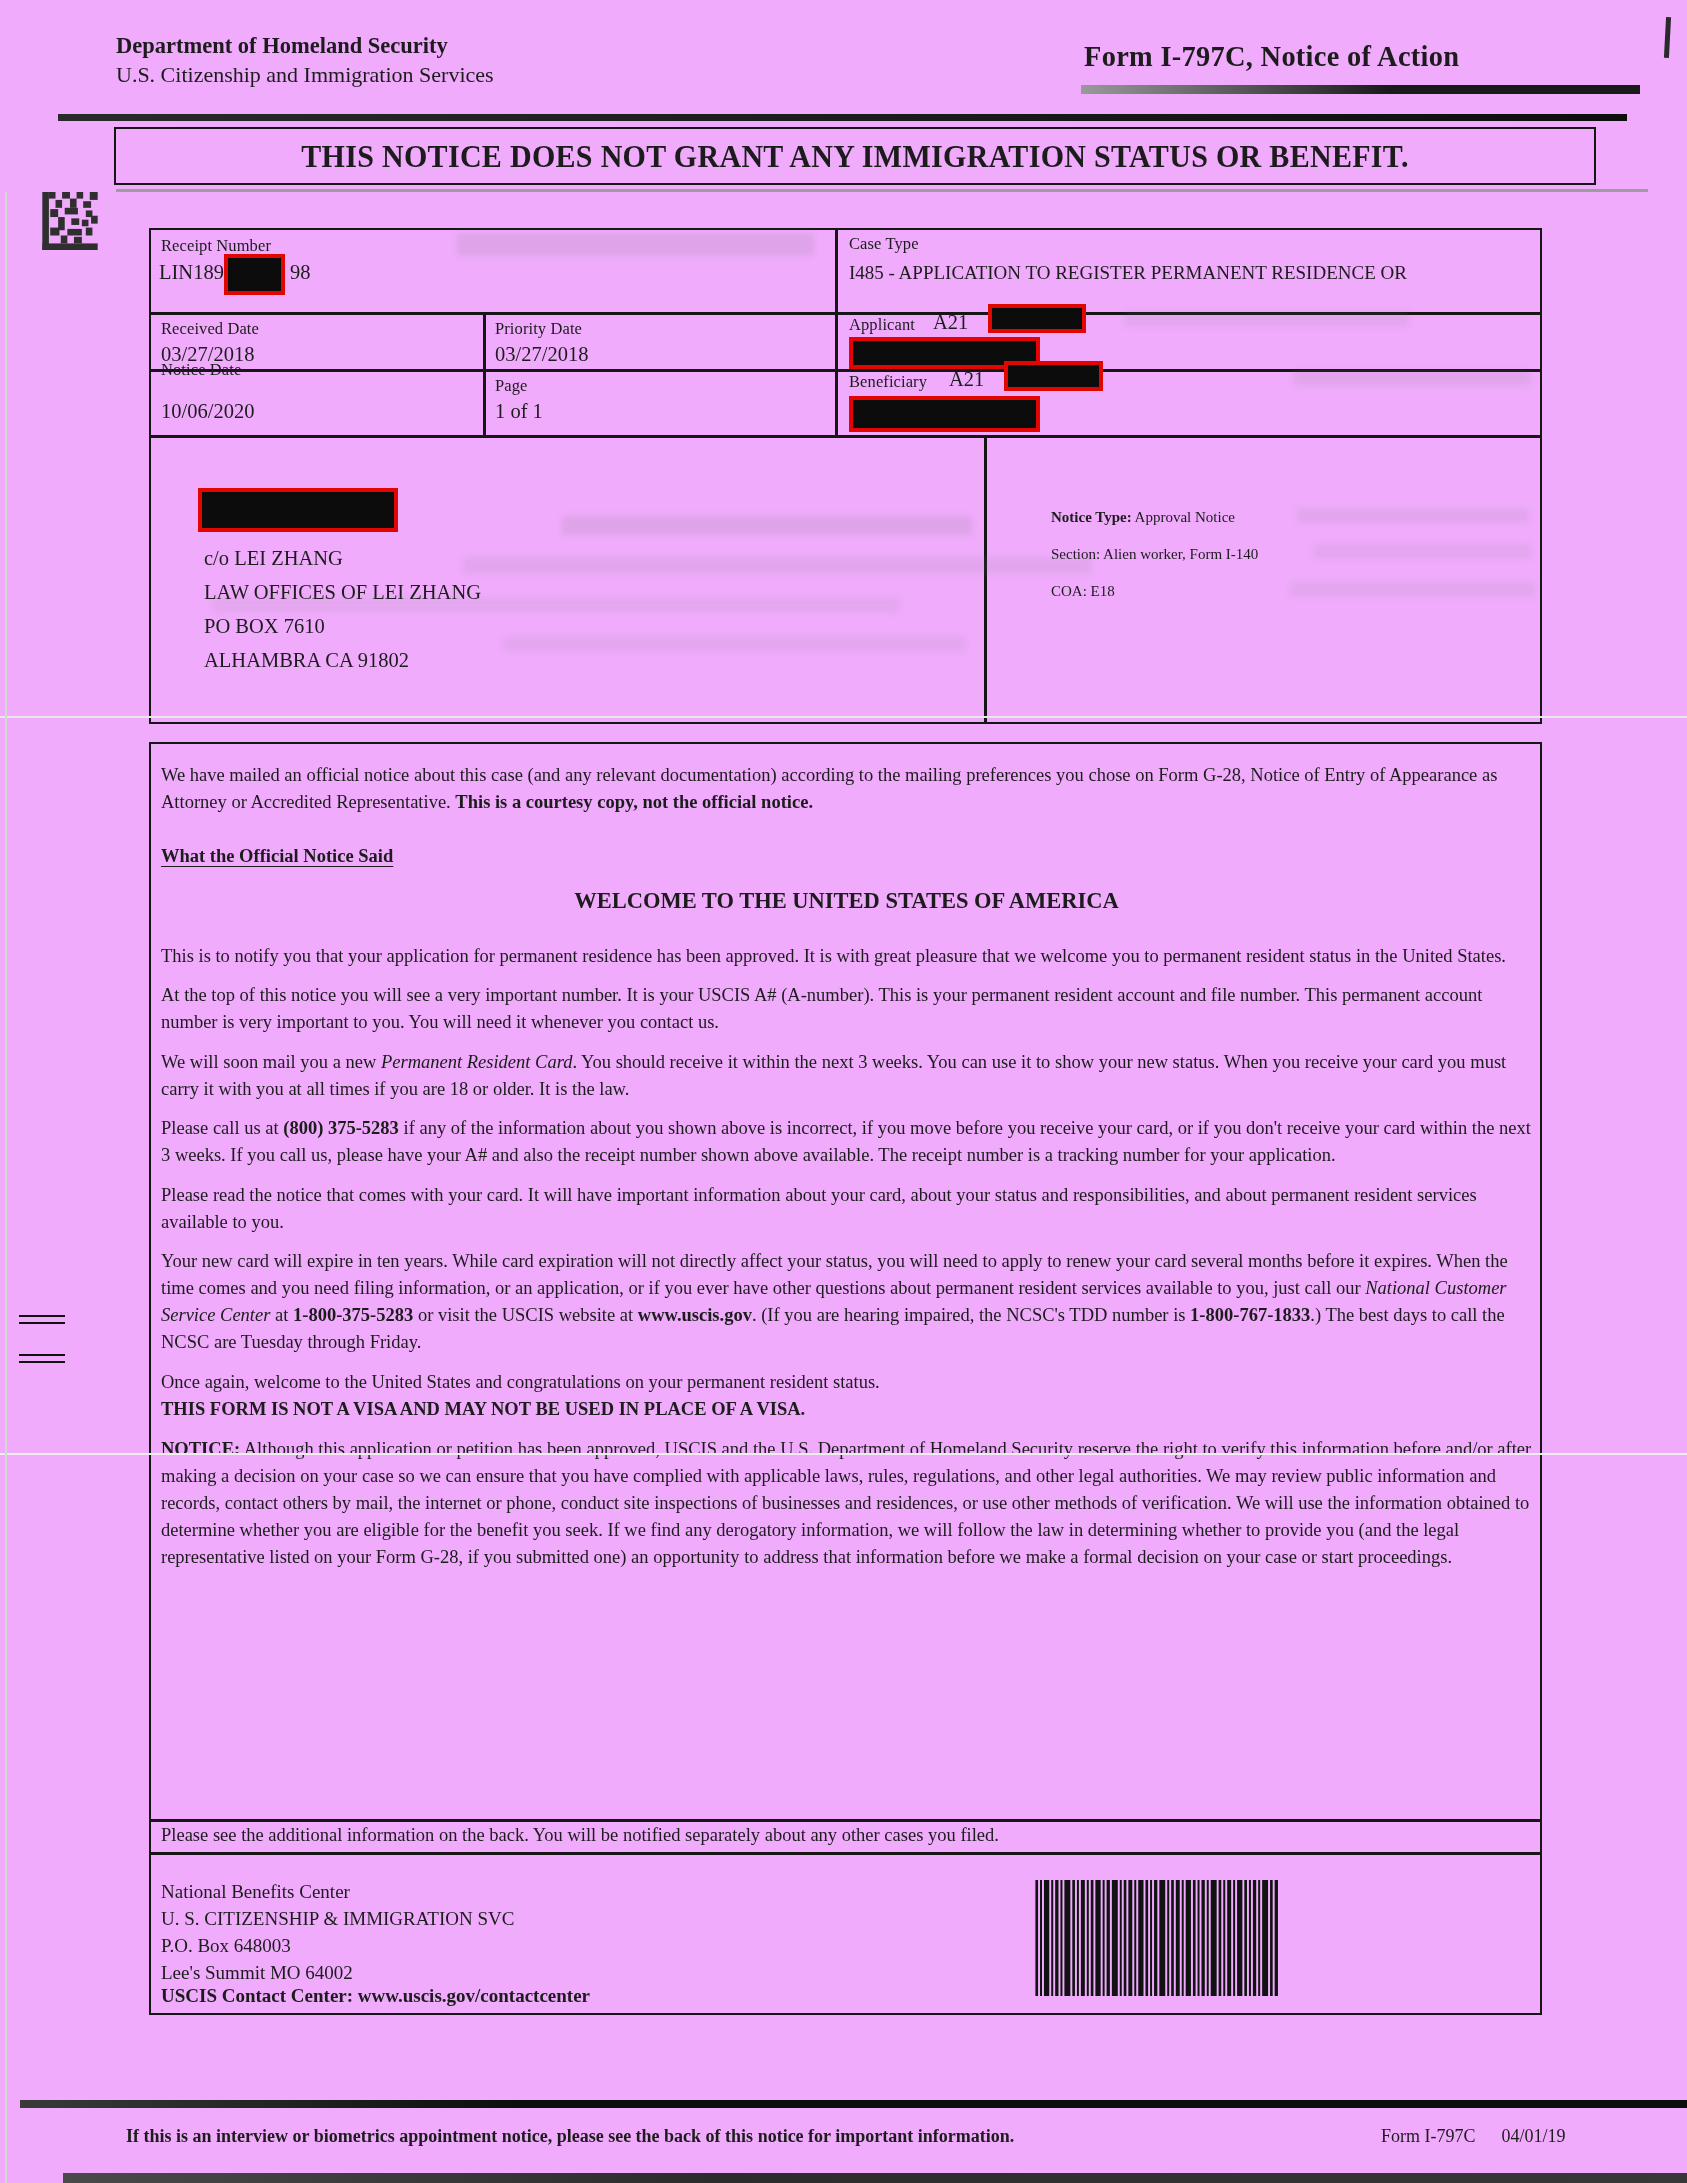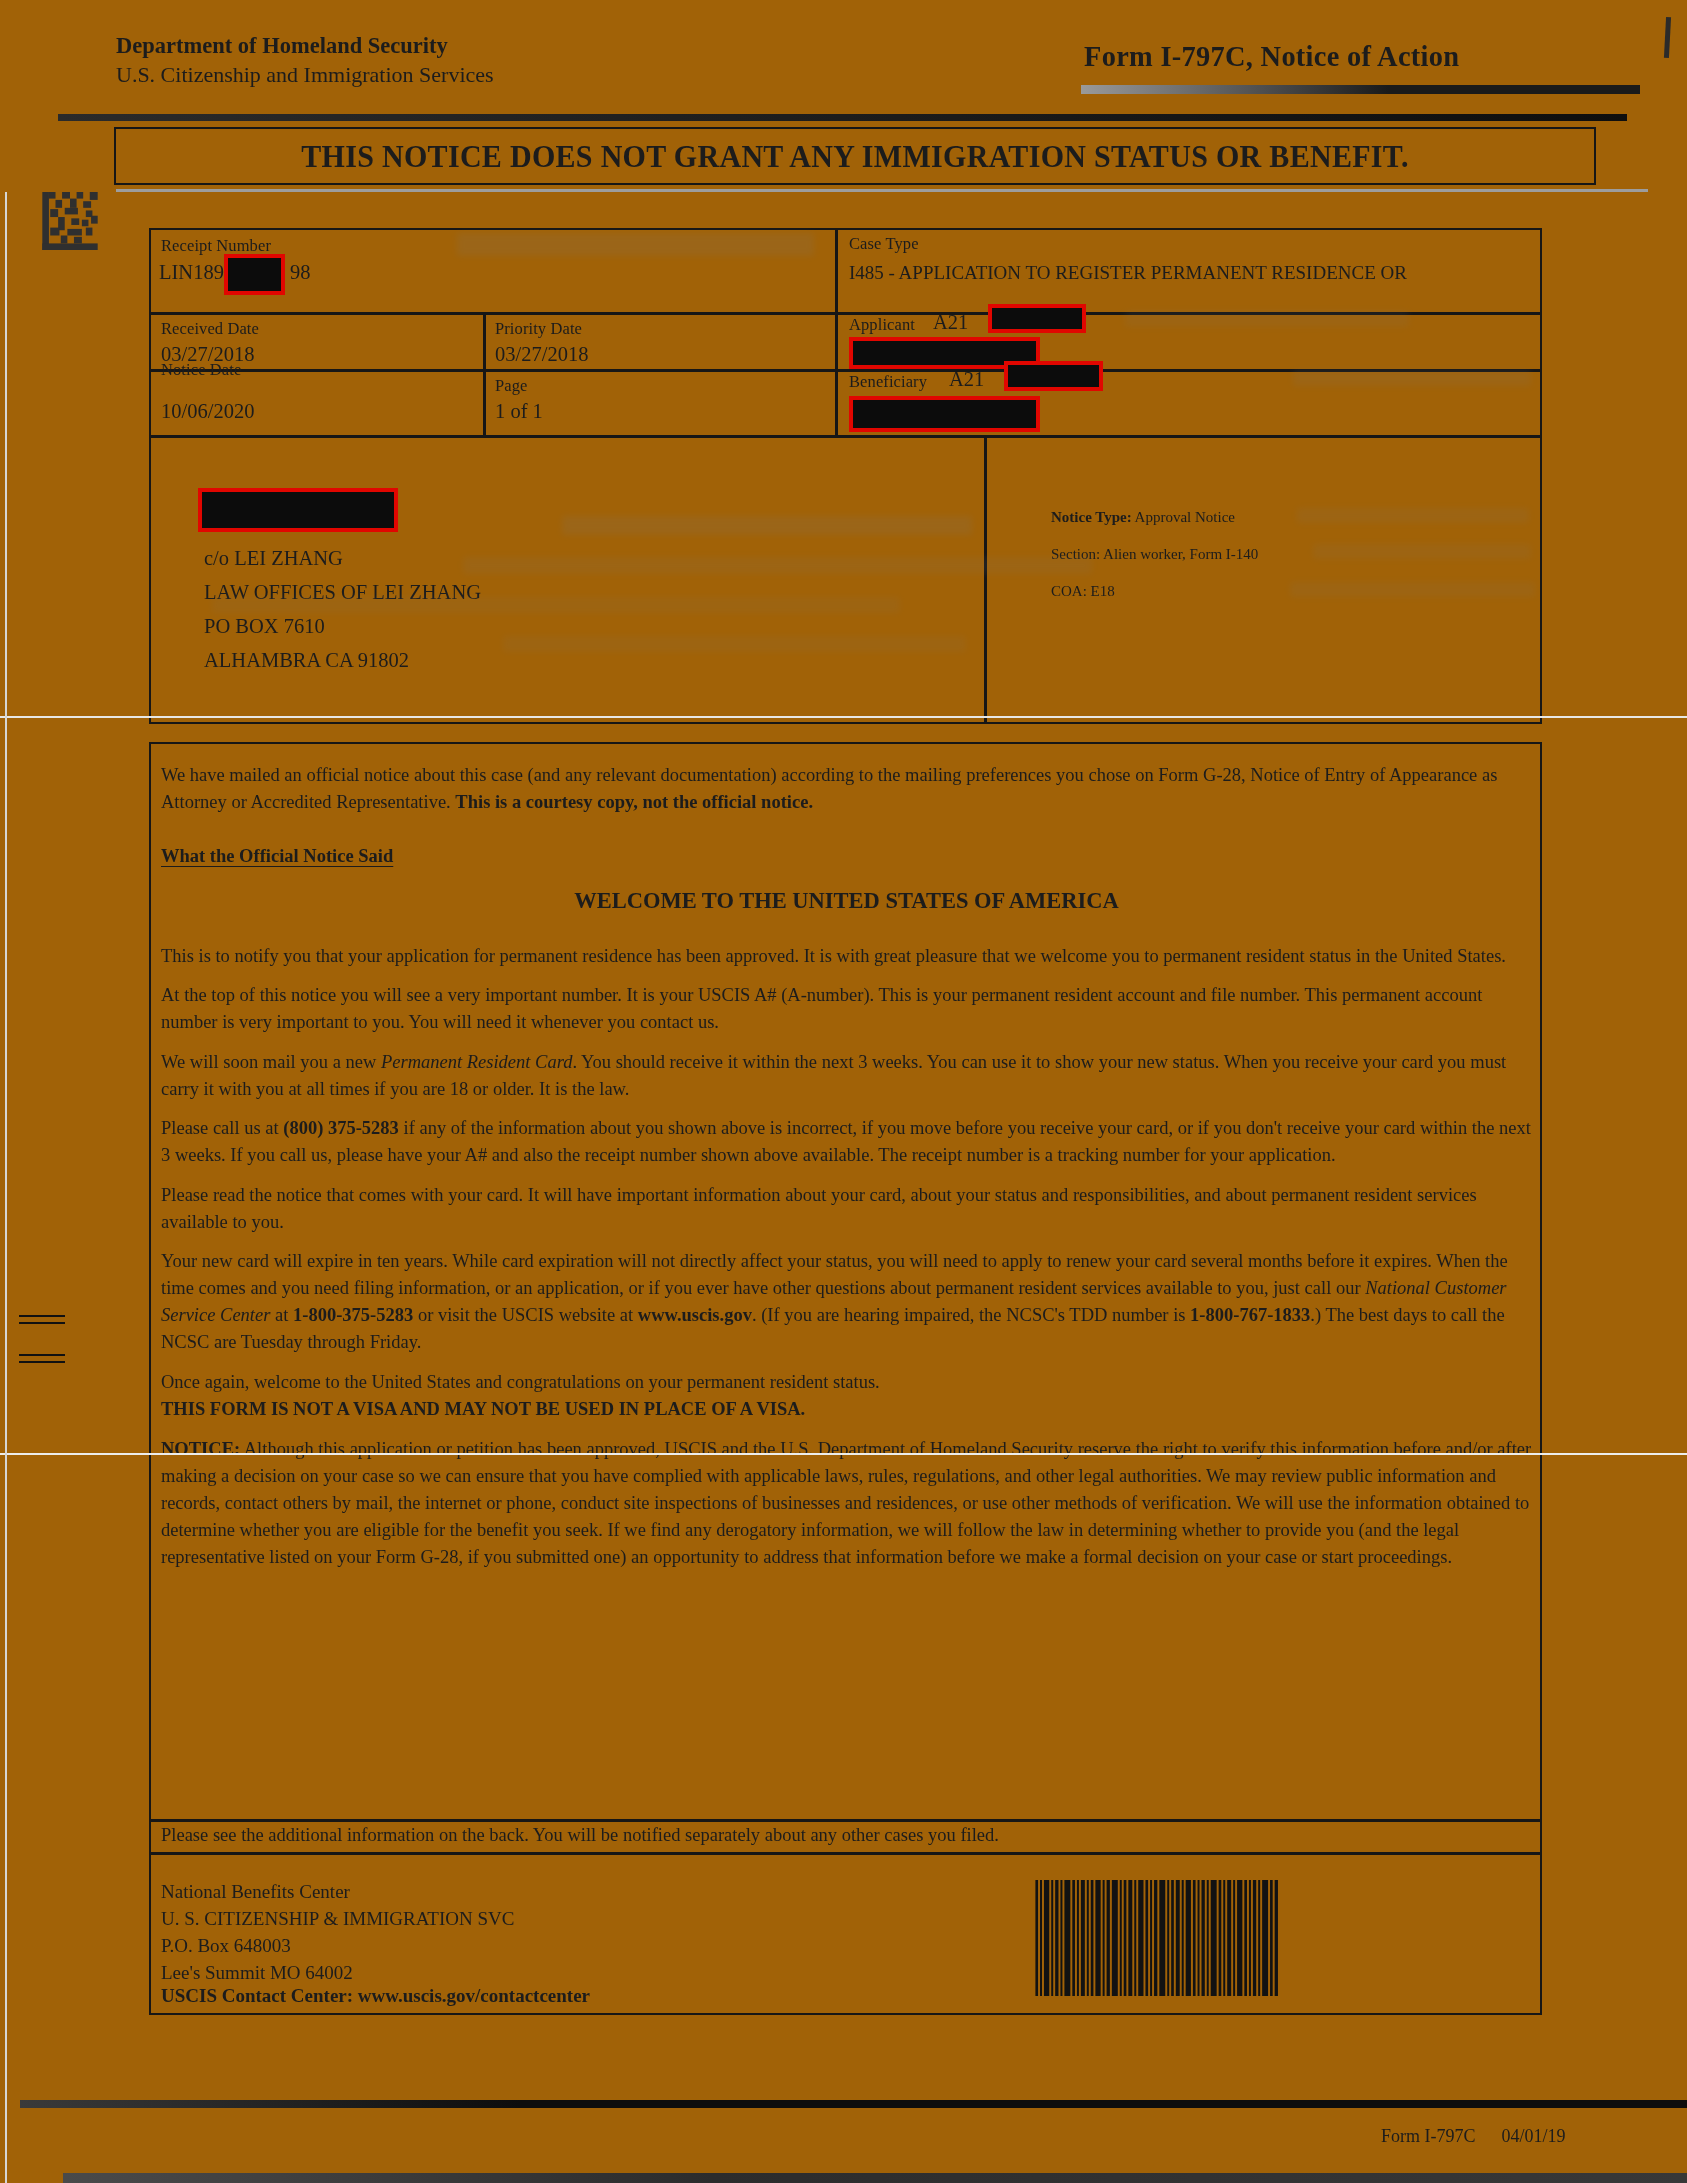--- a/index.html
+++ b/index.html
@@ -1,18 +1,18 @@
 <!DOCTYPE html>
 <html style="font-size:10.6px"><head>
 <meta charset="utf-8">
 <style>
   html,body{margin:0;padding:0;background:#e8e8e6;}
   .page{
     position:relative;width:1687px;height:2183px;margin:0 auto;
-    background:#a16207;overflow:hidden;
+    background:#f0abfc;overflow:hidden;
     font-family:"Liberation Serif","DejaVu Serif",serif;color:#1c1c1c;
   }
   .abs{position:absolute;}
   .line{position:absolute;background:#161616;}
   .box{position:absolute;border:2.6px solid #161616;box-sizing:border-box;background:transparent;}
   .redact{position:absolute;background:#0c0c0c;border:4px solid #e10600;box-sizing:border-box;}
   .lbl{font-size:16.5px;letter-spacing:0.1px;}
   .val{font-size:20.5px;}
   .body-text{font-size:18.5px;line-height:27px;}
   .body-text p{margin:0 0 12.6px 0;}
@@ -194,20 +194,21 @@
       <rect x="338" y="0" width="3" height="176"></rect>
       <rect x="344" y="0" width="9" height="176"></rect>
     <rect x="356" y="0" width="4" height="176"></rect>
       <rect x="363" y="0" width="5" height="176"></rect>
   </svg>
 
   <div class="abs" style="left:18.5px;top:1315px;width:46px;height:9.3px;border-top:2.6px solid #111;border-bottom:2px solid #111;box-sizing:border-box;"></div>
   <div class="abs" style="left:18.5px;top:1354px;width:46px;height:9.3px;border-top:2.6px solid #111;border-bottom:2px solid #111;box-sizing:border-box;"></div>
 
   <div class="line" style="left:20px;top:2100px;width:1667px;height:8px;background:linear-gradient(90deg,#3a3a3a,#0d0d0d 30%);"></div>
+  <div class="abs bold" style="left:126px;top:2126px;font-size:18px;">If this is an interview or biometrics appointment notice, please see the back of this notice for important information.</div>
   <div class="abs" style="left:1381px;top:2126px;font-size:18px;">
     <span>Form I-797C</span>
     <span style="display:inline-block;width:17px;"></span>
     <span>04/01/19</span>
   </div>
   <div class="abs" style="left:63px;top:2173px;width:1624px;height:10.6px;background:linear-gradient(90deg,#4a4a4a,#2c2c2c 40%,#383838);"></div>
 
   <div class="ghost" style="left:457px;top:233px;width:357px;height:22.5px;"></div>
   <div class="ghost" style="left:1125px;top:311px;width:284px;height:16px;opacity:.10;"></div>
   <div class="ghost" style="left:1293px;top:370px;width:238px;height:16px;opacity:.12;"></div>

